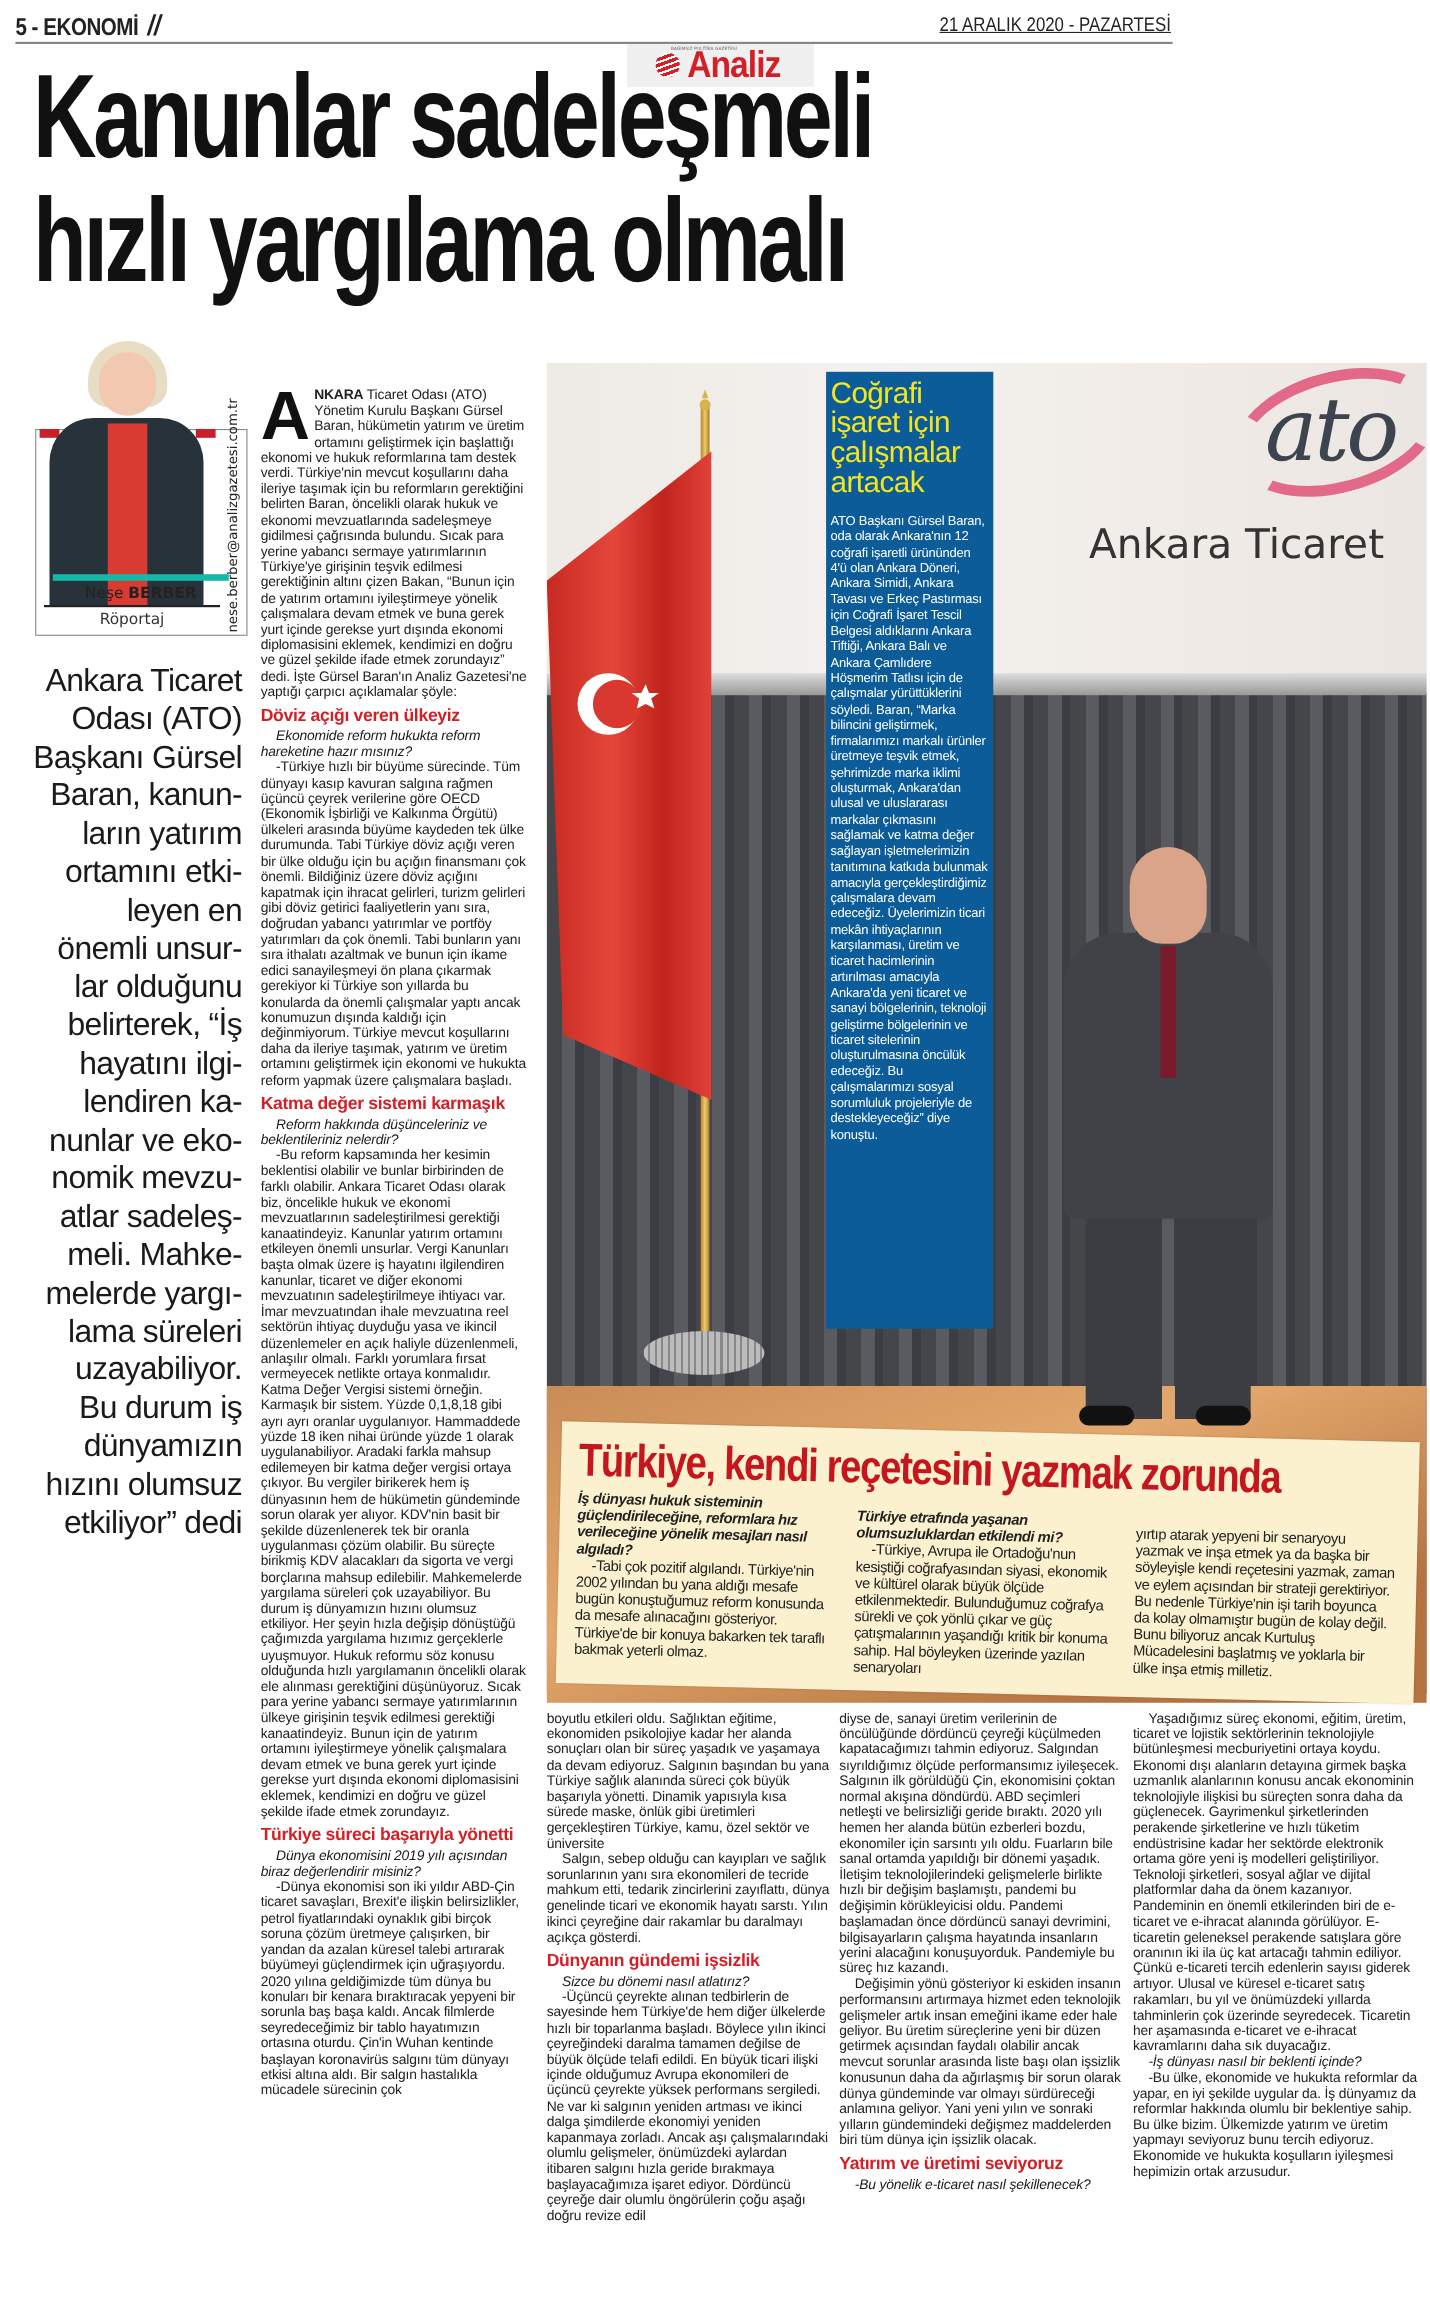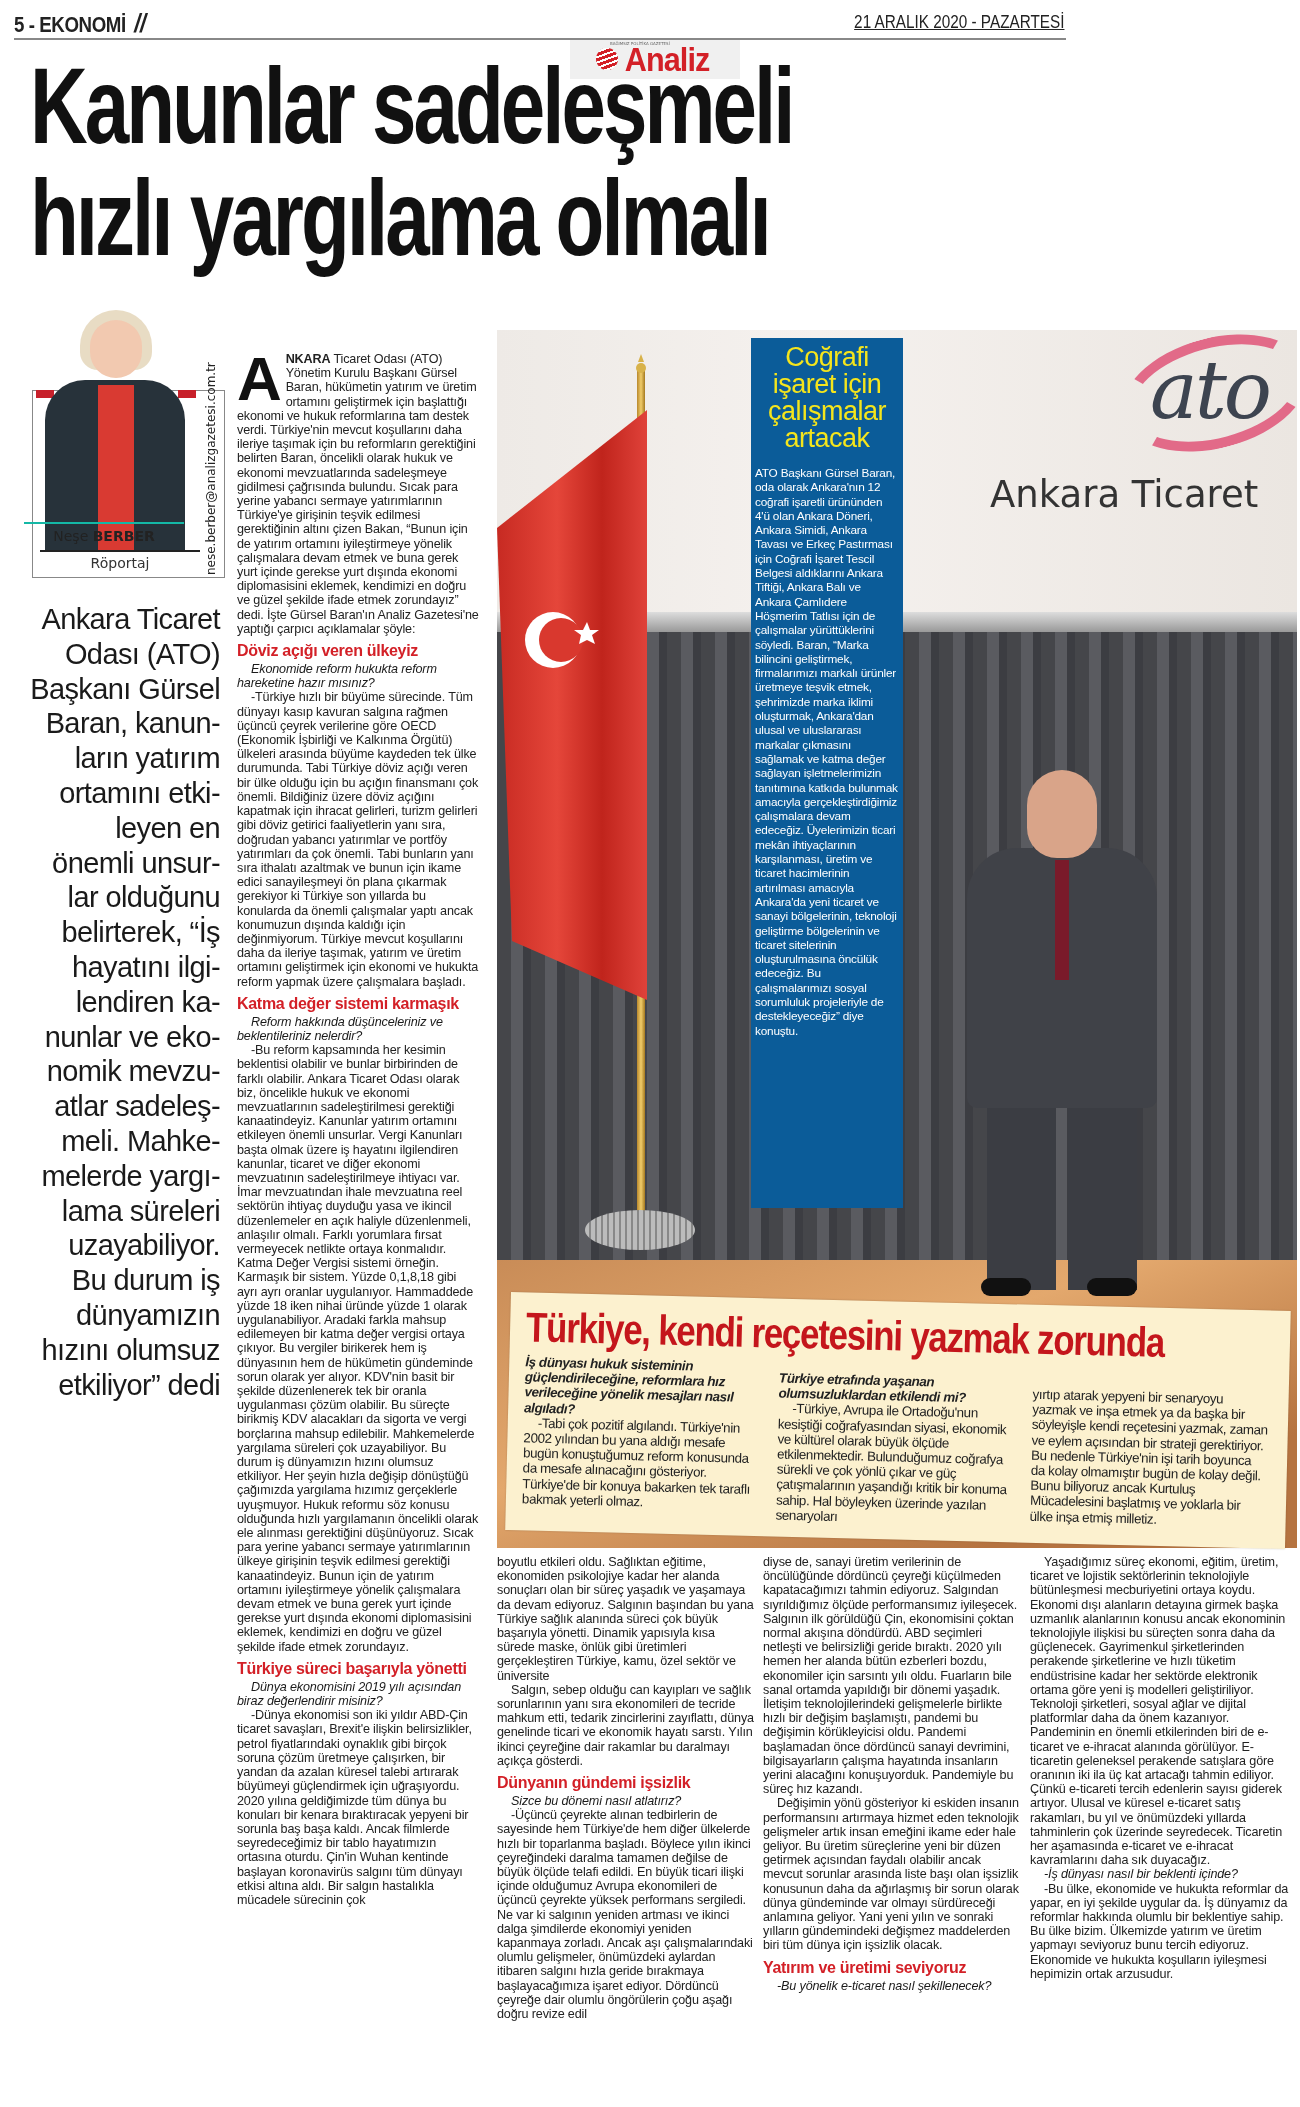--- a/index.html
+++ b/index.html
@@ -23,21 +23,21 @@
 
   
   .author-box { position: absolute; left: 32px; top: 390px; width: 193px; height: 188px; border: 1px solid #888; }
   .author-photo { position: absolute; left: 40px; top: 310px; width: 150px; height: 240px; }
   .author-photo .hair { position: absolute; left: 40px; top: 0; width: 72px; height: 60px; border-radius: 40px 40px 20px 20px; background: #e8dcc4; }
   .author-photo .face { position: absolute; left: 50px; top: 10px; width: 52px; height: 58px; border-radius: 26px; background: #f2c9b0; }
   .author-photo .jacket { position: absolute; left: 5px; top: 70px; width: 140px; height: 170px; border-radius: 40px 40px 0 0; background: #27323a; }
   .author-photo .shirt { position: absolute; left: 58px; top: 75px; width: 36px; height: 165px; background: #d93a32; }
   .author-photo .redbar-l, .author-photo .redbar-r { position: absolute; top: 80px; height: 8px; width: 18px; background: #c7202a; }
   .author-photo .redbar-l { left: -4px; } .author-photo .redbar-r { left: 138px; }
-  .author-name { position: absolute; left: 24px; top: 522px; width: 160px; text-align: center; font-size: 14px; color: #222; border-top: 2px solid #14b8a6; padding-top: 4px; }
+  .author-name { position: absolute; left: 48px; top: 522px; width: 160px; text-align: center; font-size: 14px; color: #222; border-top: 6px solid #14b8a6; padding-top: 4px; }
   .author-name b { font-weight: bold; }
   .author-role { position: absolute; left: 40px; top: 550px; width: 160px; text-align: center; font-size: 14px; color: #333; border-top: 2px solid #222; padding-top: 3px; }
   .author-email { position: absolute; left: 204px; top: 400px; width: 14px; height: 175px; }
   .author-email span { position: absolute; left: 0; bottom: 0; transform: rotate(-90deg); transform-origin: left bottom; white-space: nowrap; font-size: 12px; color: #222; display: block; width: 175px; margin-left: 14px; }
 
   
   .pullquote { position: absolute; left: 30px; top: 602px; width: 190px; text-align: right; font-family: "Liberation Sans", sans-serif; font-size: 29px; line-height: 34.8px; color: #1a1a1a; letter-spacing: -0.6px; }
 
   
   .col { position: absolute; font-family: "Liberation Sans", sans-serif; font-size: 12.6px; line-height: 14.2px; color: #222; text-align: left; letter-spacing: -0.15px; }
@@ -70,21 +70,21 @@
   .photo .man .legs { position: absolute; left: 20px; top: 330px; width: 150px; height: 190px; background: linear-gradient(90deg, #3b3d43 0 46%, transparent 46% 54%, #3b3d43 54%); }
   .photo .man .shoe-l, .photo .man .shoe-r { position: absolute; top: 508px; width: 50px; height: 18px; border-radius: 10px; background: #111; }
   .photo .man .shoe-l { left: 14px; } .photo .man .shoe-r { left: 120px; }
   .ato-logo { position: absolute; left: 1110px; top: 338px; width: 190px; height: 120px; }
   .ato-logo .ring { position: absolute; left: 10px; top: 0; width: 190px; height: 110px; border-radius: 50%; border: 10px solid #e26a88; border-left-color: transparent; border-right-color: transparent; transform: rotate(-15deg); }
   .ato-logo .text { position: absolute; left: 40px; top: 6px; font-family: "DejaVu Serif", serif; font-style: italic; font-size: 80px; color: #3d4450; letter-spacing: -3px; }
   .ato-caption { position: absolute; left: 990px; top: 473px; font-family: "DejaVu Sans", sans-serif; font-size: 37px; color: #333; white-space: nowrap; }
 
   
   .bluebox { position: absolute; left: 751px; top: 338px; width: 152px; height: 870px; background: #0b5c99; color: #fff; padding: 6px 4px; }
-  .bluebox h2 { font-family: "Liberation Sans", sans-serif; font-weight: normal; color: #f5e51c; font-size: 27px; line-height: 27px; text-align: center; letter-spacing: -0.5px; }
+  .bluebox h2 { font-family: "Liberation Sans", sans-serif; font-weight: normal; color: #f5e51c; font-size: 27px; line-height: 27px; text-align: left; letter-spacing: -0.5px; }
   .bluebox p { margin-top: 14px; font-family: "Liberation Sans", sans-serif; font-weight: normal; font-size: 11.8px; line-height: 14.3px; color: #fff; letter-spacing: -0.2px; }
 
   
   .yellowbox { position: absolute; left: 511px; top: 1292px; width: 780px; height: 238px; background: #fcf1cf; transform: rotate(1.4deg); transform-origin: left top; padding: 12px 16px; box-shadow: 0 0 2px rgba(0,0,0,0.2); }
   .yellowbox h2 { font-family: "Liberation Sans", sans-serif; font-weight: bold; font-size: 42px; line-height: 46px; color: #c4161c; letter-spacing: -1.5px; transform: scaleX(0.83); transform-origin: left; white-space: nowrap; }
   .yellowbox .ycols { display: flex; gap: 18px; margin-top: 4px; }
   .yellowbox .ycol { width: 236px; font-family: "Liberation Sans", sans-serif; font-size: 13.4px; line-height: 15.2px; color: #222; letter-spacing: -0.4px; }
   .yellowbox .ycol .yq { font-style: italic; font-weight: bold; }
   .yellowbox .ycol .yi { text-indent: 14px; }
 </style>

